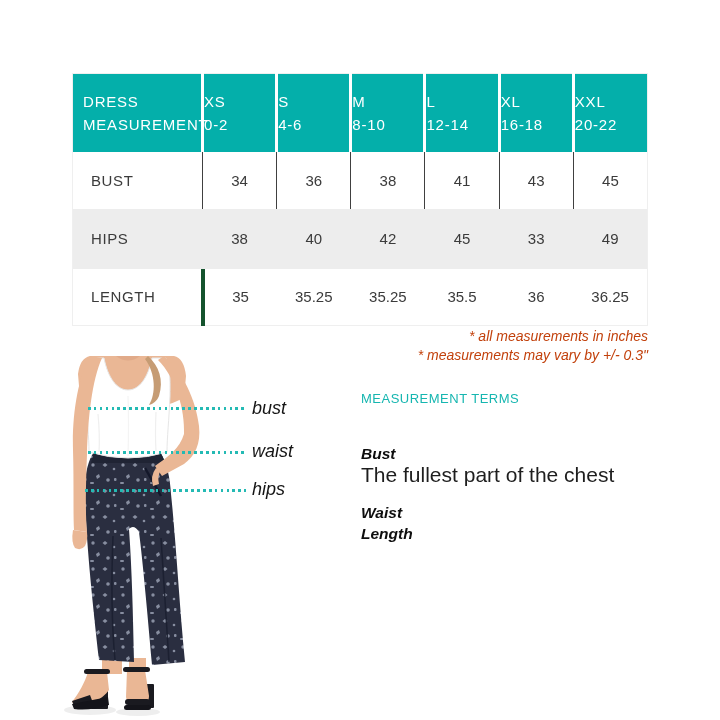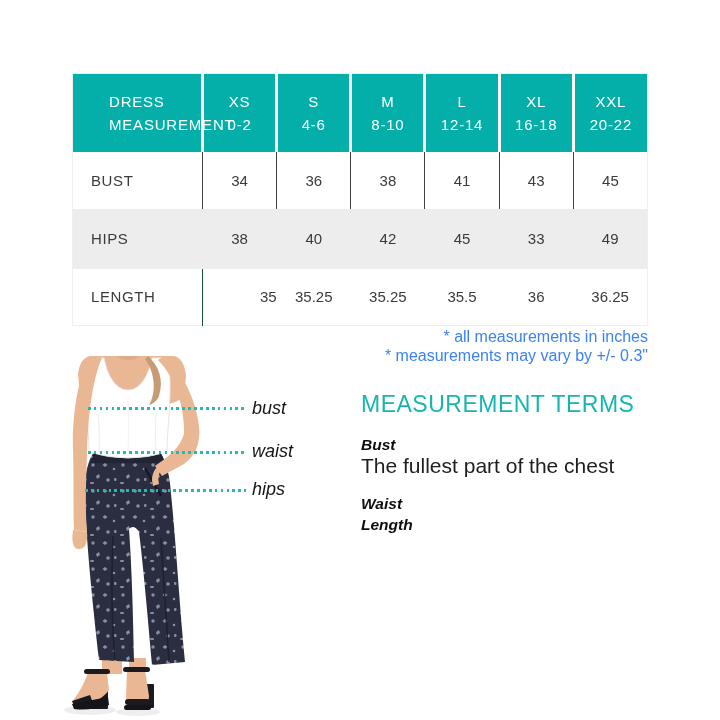--- a/index.html
+++ b/index.html
@@ -11,37 +11,37 @@
 
   
   .size-table {
     position:absolute; left:72px; top:73px; width:576px;
     border-collapse:collapse; table-layout:fixed;
     border:1px solid #efefef;
   }
   .size-table col.c-label { width:130px; }
   .size-table th {
     height:78px; background:#04AFAA; color:#ffffff; font-weight:normal;
-    font-size:15px; letter-spacing:0.8px; vertical-align:middle; text-align:center;
+    font-size:15px; letter-spacing:0.8px; vertical-align:middle; text-align:left;
   }
   .size-table th .ln { line-height:23px; }
-  .size-table th.th-label { text-align:left; padding-left:36px; }
+  .size-table th.th-label { text-align:left; padding-left:10px; }
   .size-table th + th { border-left:3px solid #ffffff; }
   .size-table td {
     height:57px; font-size:15px; color:#3b3b3b; text-align:center; vertical-align:middle;
   }
   .size-table td.rowlabel { text-align:left; padding-left:18px; letter-spacing:0.6px; }
   .size-table tr.row-hips { background:#ededed; height:60px; }
   .size-table tr.row-bust td + td { border-left:1px solid #404040; }
-  .size-table tr.row-length td:nth-child(2) { border-left:1px solid #14532d;text-align:right; }
+  .size-table tr.row-length td:nth-child(2) { border-left:4px solid #14532d; }
 
   
   .chart-notes {
     position:absolute; top:327px; right:72px; text-align:right;
-    font-size:16px; line-height:19px; color:#3b82f6;
+    font-style:italic; font-size:14px; line-height:19px; color:#c2410c;
   }
 
   
   .figure-wrap { position:absolute; left:28px; top:356px; width:220px; height:364px; }
 
   .dotline {
     position:absolute; height:3px;
     background:repeating-linear-gradient(90deg,#24BAB4 0,#24BAB4 2.6px,transparent 2.6px,transparent 5.9px);
   }
   #line-bust  { left:88px; top:407px; width:158px; }
@@ -51,22 +51,22 @@
   .measure-label {
     position:absolute; left:252px; font-style:italic; font-size:18px; color:#151515;
   }
   #label-bust  { top:398px; }
   #label-waist { top:441px; }
   #label-hips  { top:479px; }
 
   
   .terms { position:absolute; left:361px; top:391px; width:310px; }
   .terms-title {
-    color:#16B6B0; font-size:23px; letter-spacing:0.5px; font-weight:normal;
-    margin-bottom:18px;
+    color:#16B6B0; font-size:13px; letter-spacing:0.5px; font-weight:normal;
+    margin-bottom:39px;
   }
   .term-name {
     font-size:15.5px; font-weight:bold; font-style:italic; color:#0e0e0e;
     line-height:18px; margin-bottom:3px;
   }
   .term-def {
     font-size:21px; color:#1e1e1e; line-height:18px; margin-bottom:20px;
   }
 </style>
 </head>

